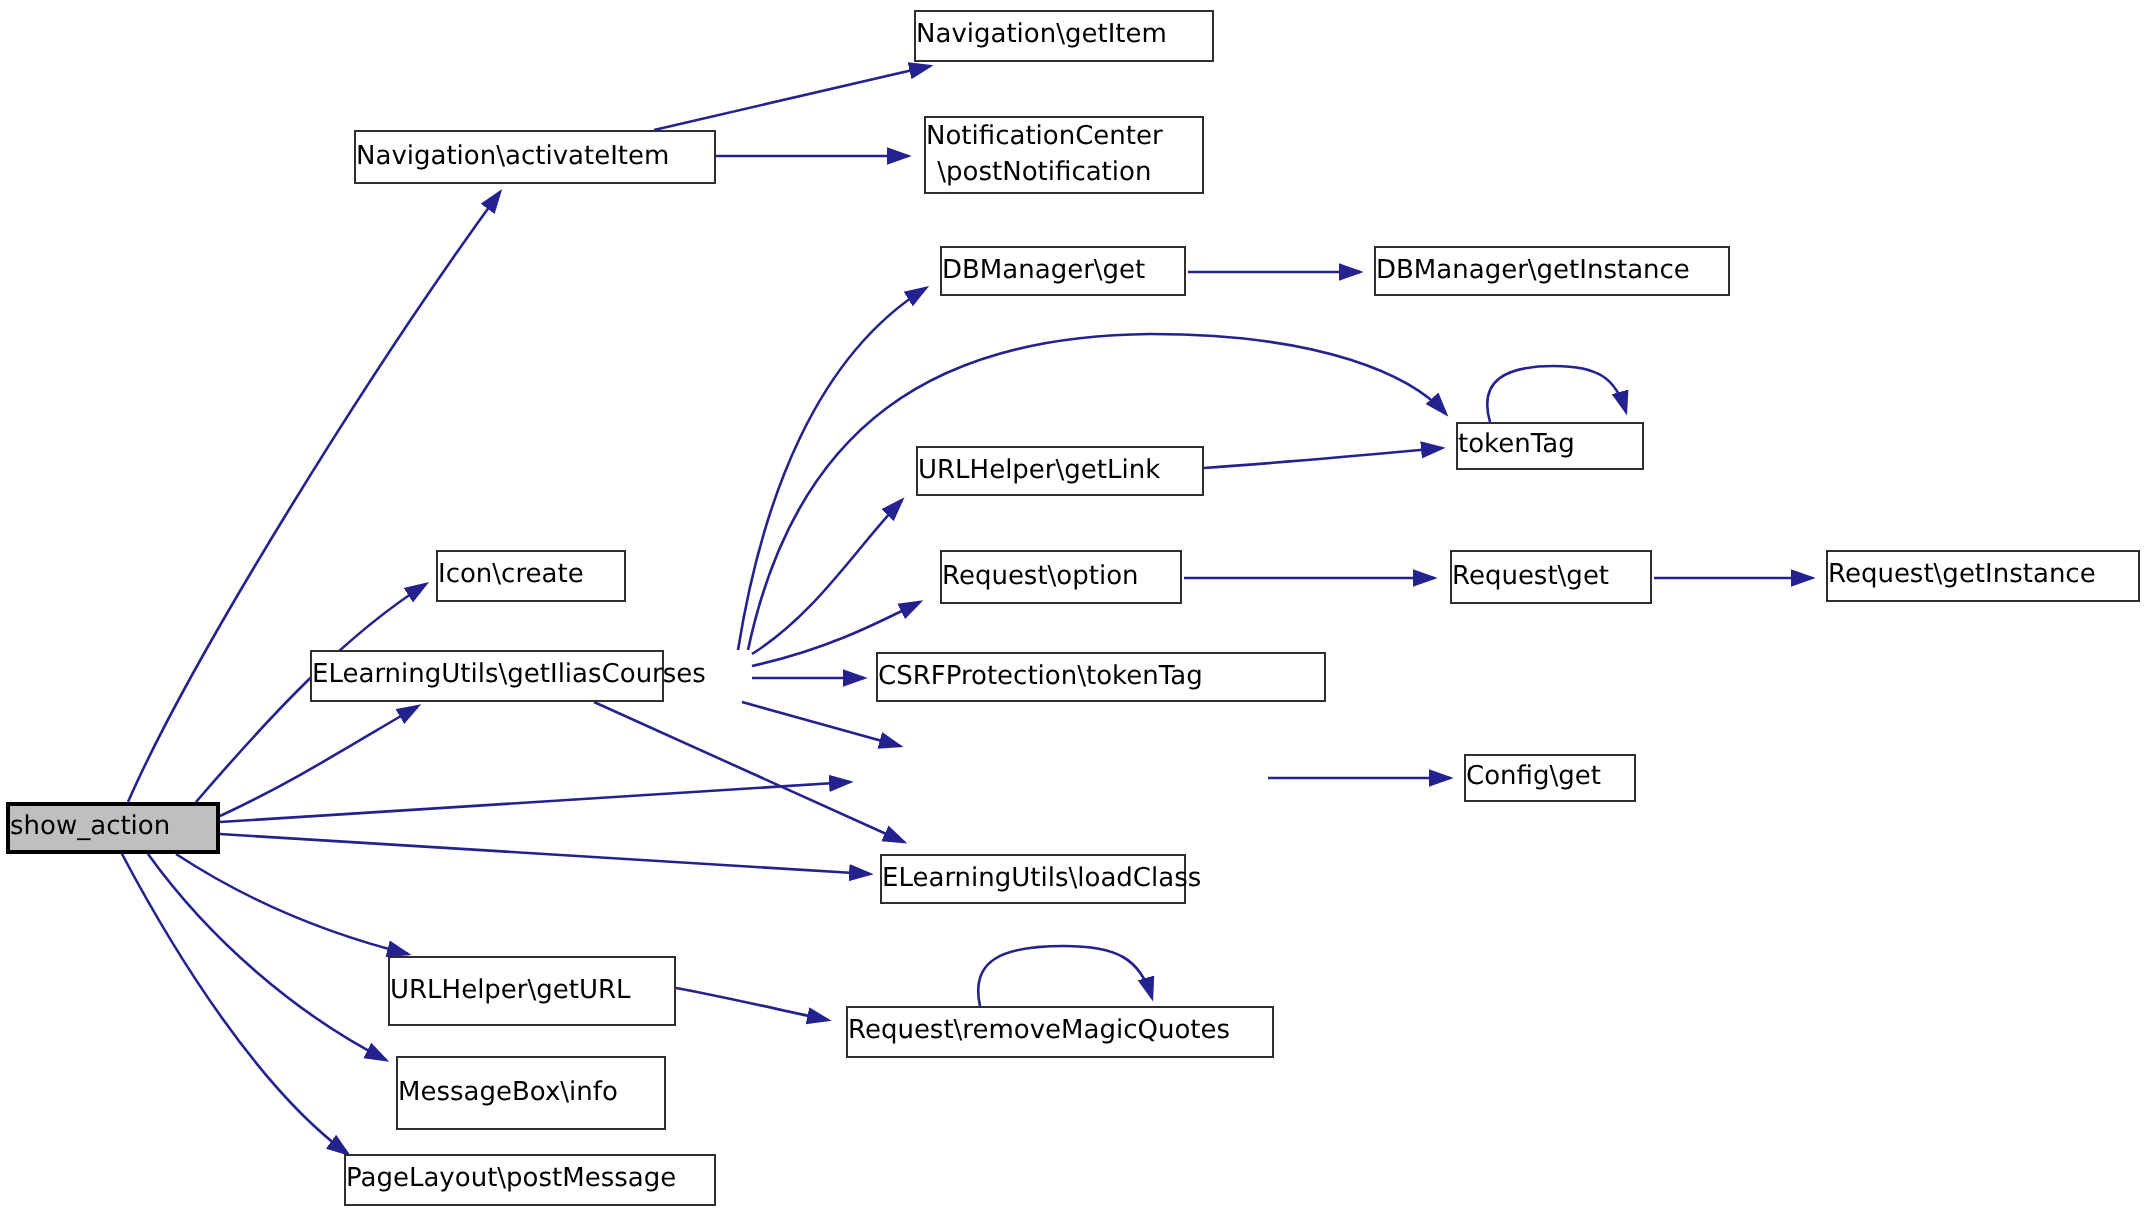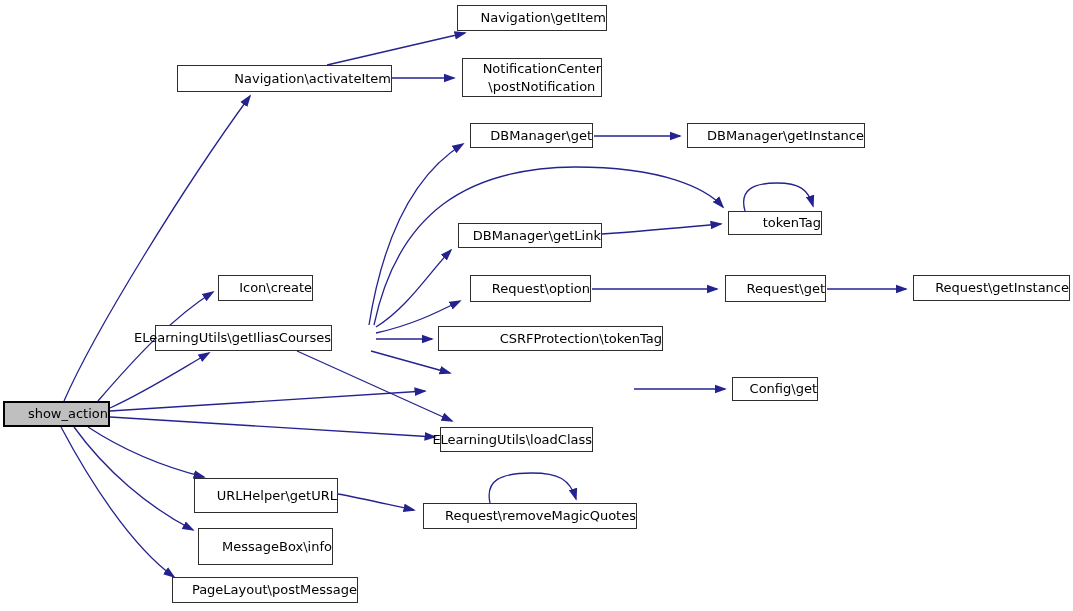--- a/index.html
+++ b/index.html
@@ -5,21 +5,21 @@
   html,body { margin:0; padding:0; background:#ffffff; }
   .canvas {
     position:relative; width:1073px; height:611px; background:#ffffff;
     font-family:"DejaVu Sans","Liberation Sans",sans-serif; overflow:hidden;
   }
   svg.edges { position:absolute; left:0; top:0; width:1073px; height:611px; }
   path.edge { fill:none; stroke:var(--edge,#24228f); stroke-width:1.3px; }
   .arrowhead { fill:var(--edge,#24228f); }
   .node {
     position:absolute; box-sizing:border-box;
-    display:flex; align-items:center; justify-content:flex-end;
+    display:flex; align-items:center; justify-content:flex-start;
     background:var(--node_fill,#ffffff);
     border:1px solid var(--node_border,#2e2e2e);
     color:var(--text,#000000);
     font-size:13px; line-height:1.35; text-align:center;
     white-space:pre-line; cursor:pointer;
   }
   .node.root {
     background:var(--root_fill,#bfbfbf);
     border:2px solid var(--root_border,#000000);
     cursor:default;
@@ -57,28 +57,28 @@
     <path class="edge" marker-end="url(#arrow)" d="M 602,234 C 645,231 688,227 721,224"></path>
     <path class="edge" marker-end="url(#arrow)" d="M 745,211 C 739,190 753,183 777,183 C 799,183 808,189 813,206"></path>
     <path class="edge" marker-end="url(#arrow)" d="M 592,289 L 717,289"></path>
     <path class="edge" marker-end="url(#arrow)" d="M 827,289 L 906,289"></path>
     <path class="edge" marker-end="url(#arrow)" d="M 634,389 L 725,389"></path>
     <path class="edge" marker-end="url(#arrow)" d="M 338,494 C 365,499 390,505 414,510"></path>
     <path class="edge" marker-end="url(#arrow)" d="M 490,503 C 485,480 501,473 532,473 C 558,473 570,479 576,499"></path>
   </svg>
 
   <div class="node root" style="left:3px;top:401px;width:107px;height:26px"><span>show_action</span></div>
-  <div class="node" style="left:177px;top:65px;width:215px;height:27px"><span>Navigation\activateItem</span></div>
+  <div class="node" style="left:177px;top:65px;width:181px;height:27px"><span>Navigation\activateItem</span></div>
   <div class="node" style="left:457px;top:5px;width:150px;height:26px"><span>Navigation\getItem</span></div>
   <div class="node" style="left:470px;top:123px;width:123px;height:25px"><span>DBManager\get</span></div>
   <div class="node" style="left:462px;top:58px;width:140px;height:39px"><span>NotificationCenter
 \postNotification</span></div>
   <div class="node" style="left:687px;top:123px;width:178px;height:25px"><span>DBManager\getInstance</span></div>
   <div class="node" style="left:728px;top:211px;width:94px;height:24px"><span>tokenTag</span></div>
-  <div class="node" style="left:458px;top:223px;width:144px;height:25px"><span>DBManager\getLink</span></div>
+  <div class="node" style="left:458px;top:223px;width:144px;height:25px"><span>URLHelper\getLink</span></div>
   <div class="node" style="left:470px;top:275px;width:121px;height:27px"><span>Request\option</span></div>
   <div class="node" style="left:725px;top:275px;width:101px;height:27px"><span>Request\get</span></div>
   <div class="node" style="left:913px;top:275px;width:157px;height:26px"><span>Request\getInstance</span></div>
   <div class="node" style="left:218px;top:275px;width:95px;height:26px"><span>Icon\create</span></div>
   <div class="node" style="left:155px;top:325px;width:177px;height:26px"><span>ELearningUtils\getIliasCourses</span></div>
   <div class="node" style="left:438px;top:326px;width:225px;height:25px"><span>CSRFProtection\tokenTag</span></div>
   <div class="node" style="left:732px;top:377px;width:86px;height:24px"><span>Config\get</span></div>
   <div class="node" style="left:440px;top:427px;width:153px;height:25px"><span>ELearningUtils\loadClass</span></div>
   <div class="node" style="left:194px;top:478px;width:144px;height:35px"><span>URLHelper\getURL</span></div>
   <div class="node" style="left:423px;top:503px;width:214px;height:26px"><span>Request\removeMagicQuotes</span></div>

